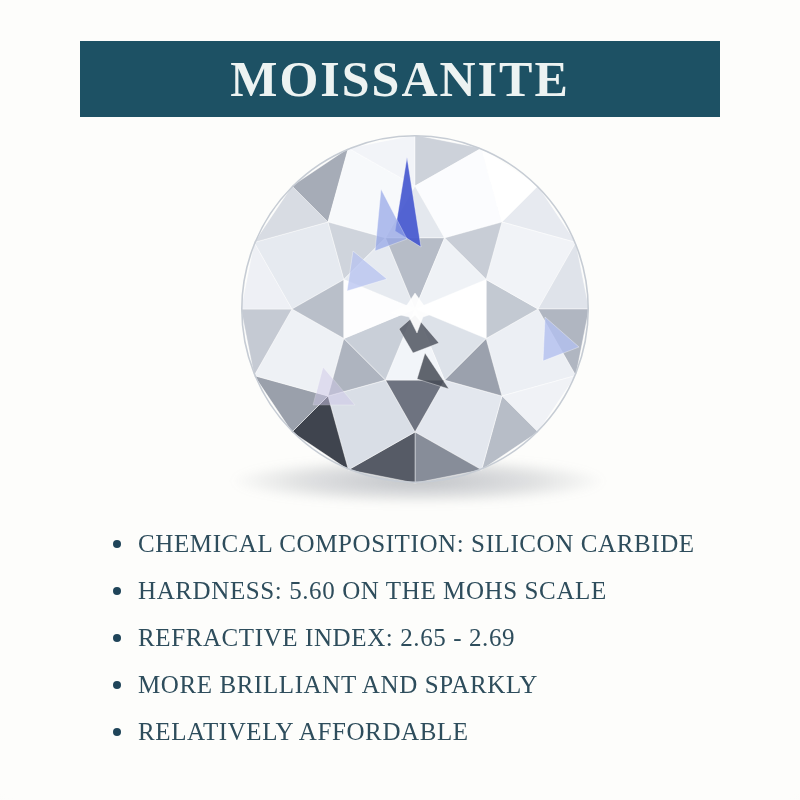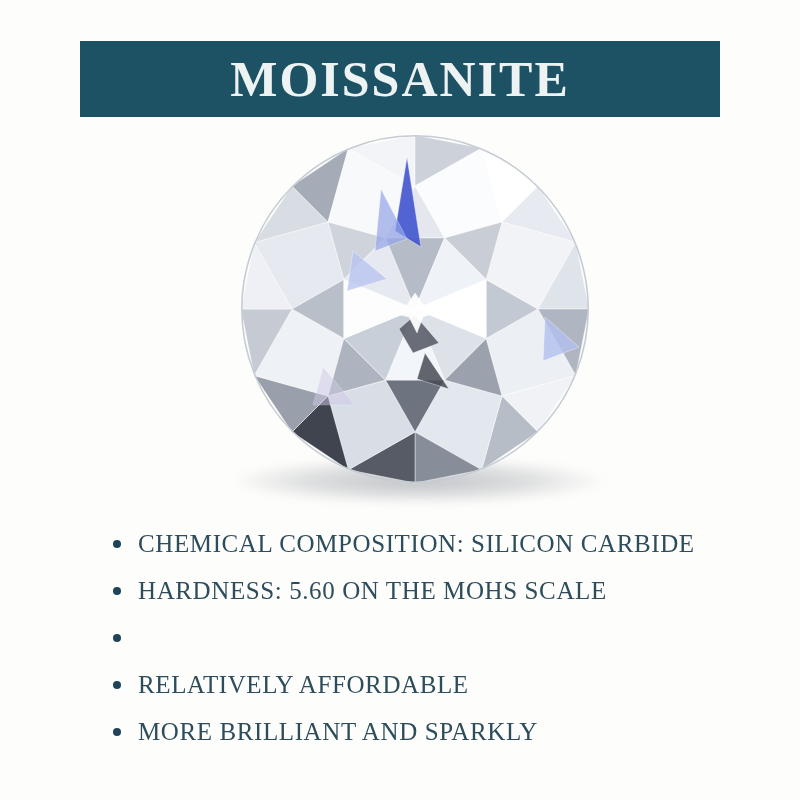--- a/index.html
+++ b/index.html
@@ -109,24 +109,25 @@
     <li>
       <span class="dot"></span>
       <span>CHEMICAL COMPOSITION: SILICON CARBIDE</span>
     </li>
     <li>
       <span class="dot"></span>
       <span>HARDNESS: 5.60 ON THE MOHS SCALE</span>
     </li>
     <li>
       <span class="dot"></span>
+      <span>REFRACTIVE INDEX: 2.65 - 2.69</span>
+    </li>
+    <li>
+      <span class="dot"></span>
+      <span>MORE BRILLIANT AND SPARKLY</span>
     </li>
     <li>
       <span class="dot"></span>
       <span>RELATIVELY AFFORDABLE</span>
-    </li>
-    <li>
-      <span class="dot"></span>
-      <span>MORE BRILLIANT AND SPARKLY</span>
     </li>
   </ul>
 
 </div>
 
 </body></html>

